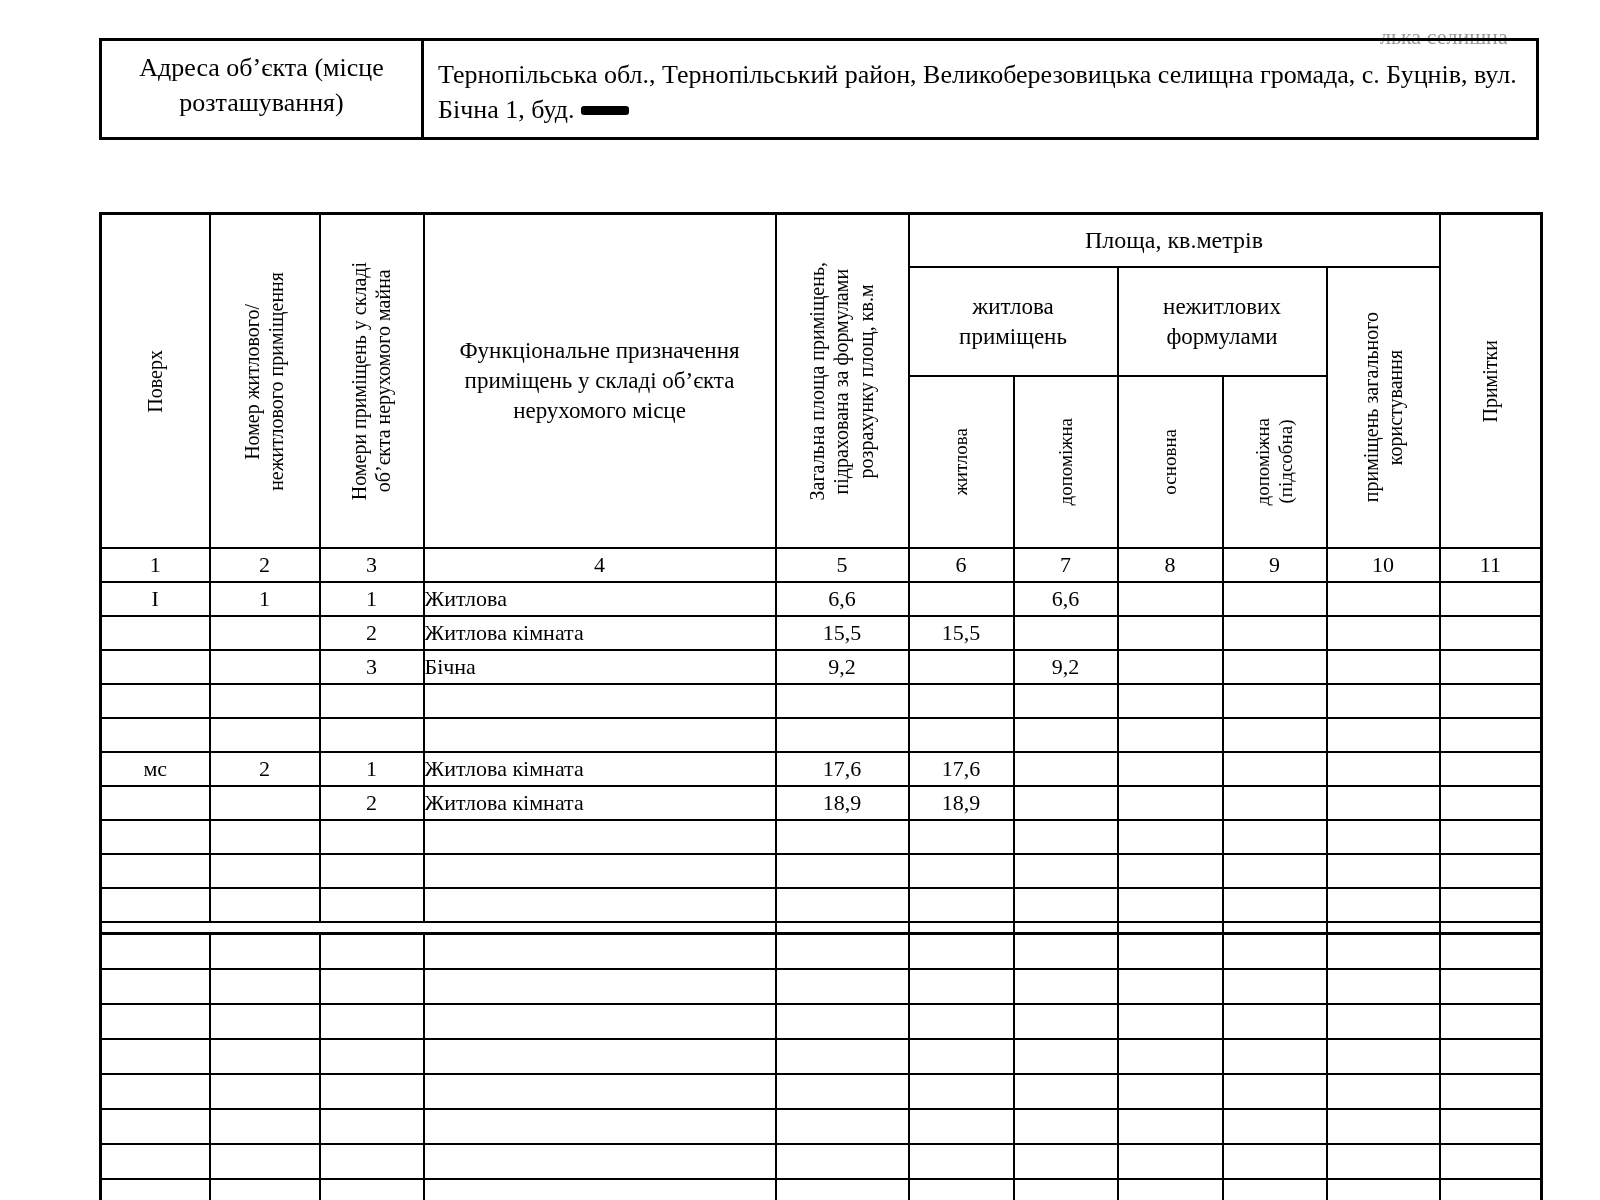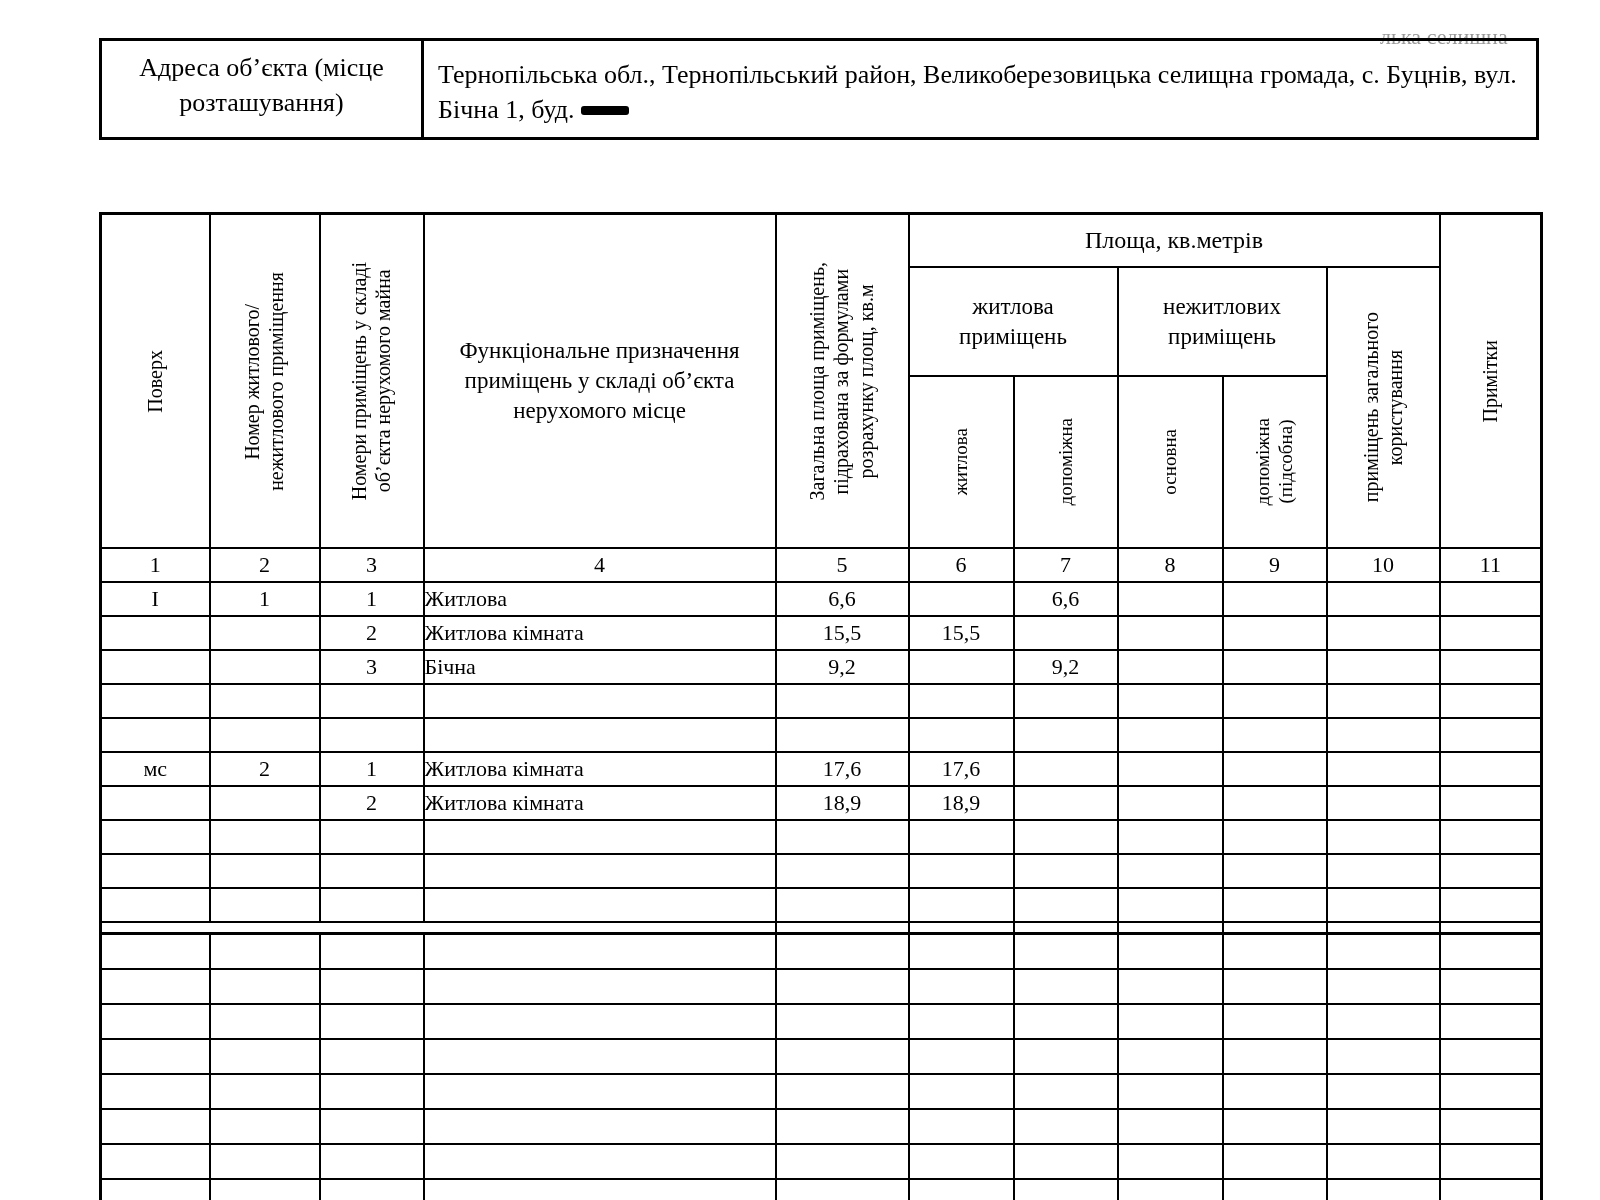--- a/index.html
+++ b/index.html
@@ -228,21 +228,21 @@
       </td>
     </tr>
 
     <tr>
       <td colspan="2">
         <div class="htext" style="white-space:pre-line">житлова
 приміщень</div>
       </td>
       <td colspan="2">
         <div class="htext" style="white-space:pre-line">нежитлових
-приміщень</div>
+формулами</div>
       </td>
       <td rowspan="2">
         <div class="vtext">приміщень загального
 користування</div>
       </td>
     </tr>
 
     <tr>
       <td style="height:170px">
         <div class="vtext small">житлова</div>

